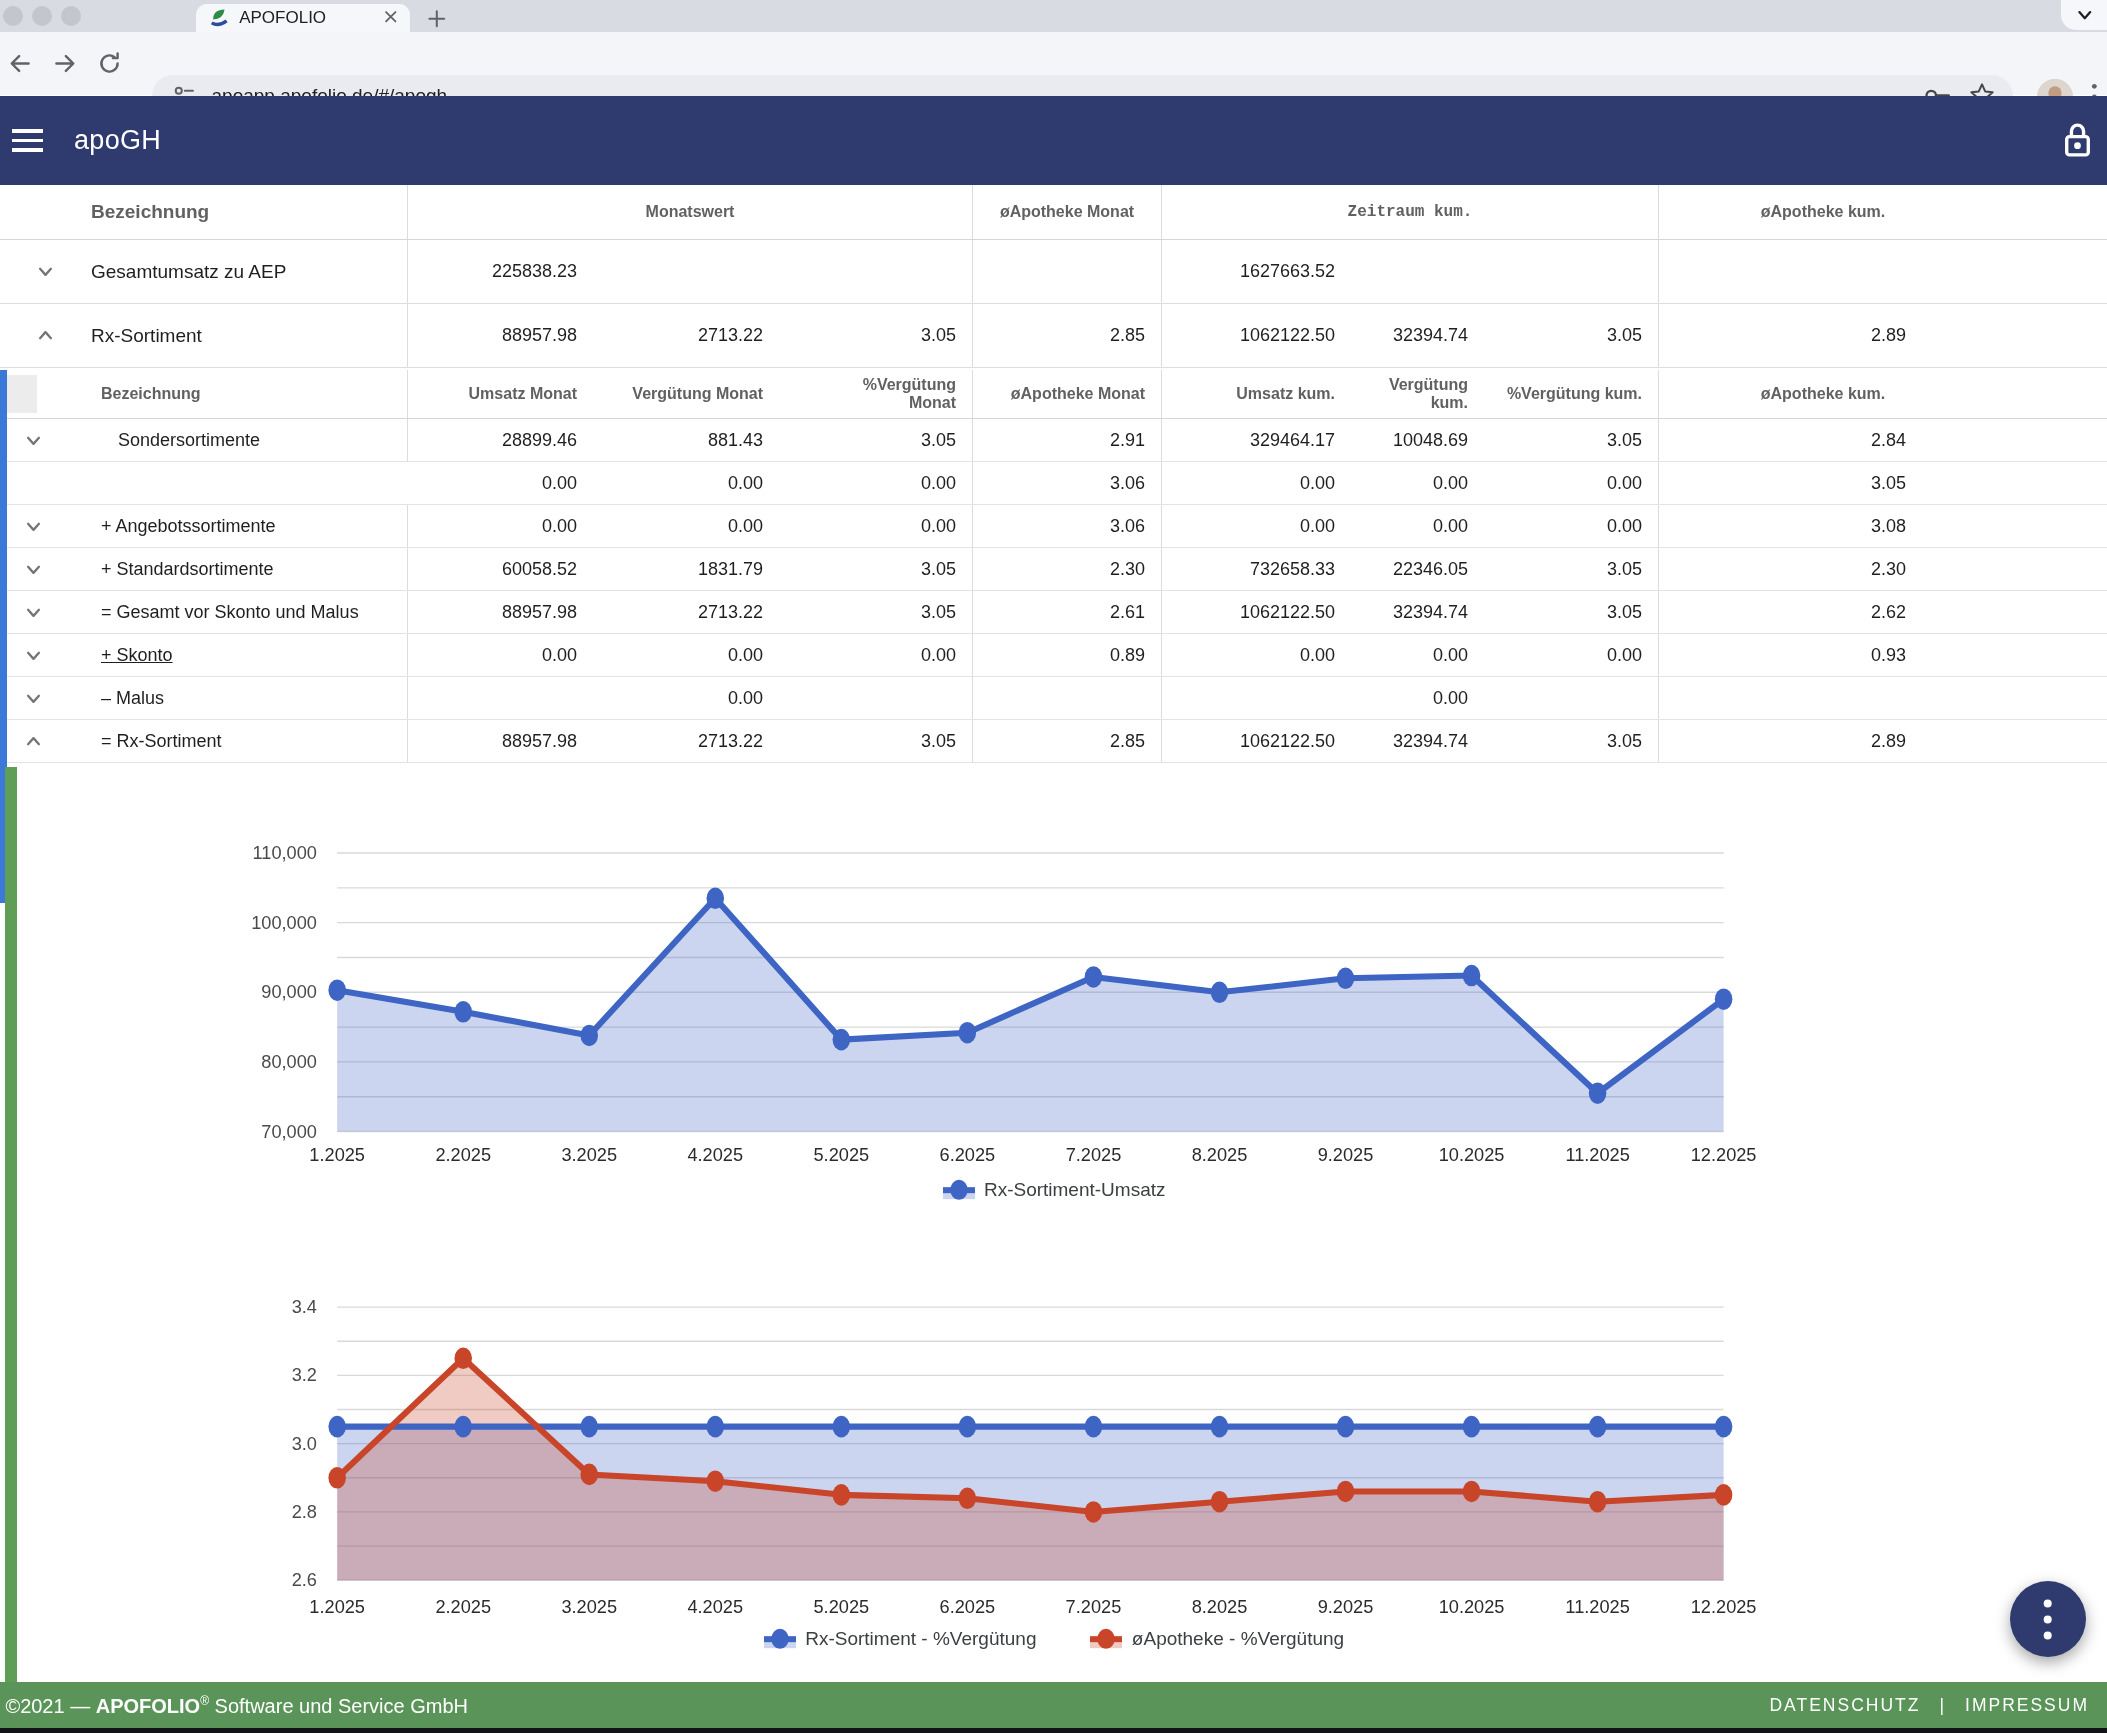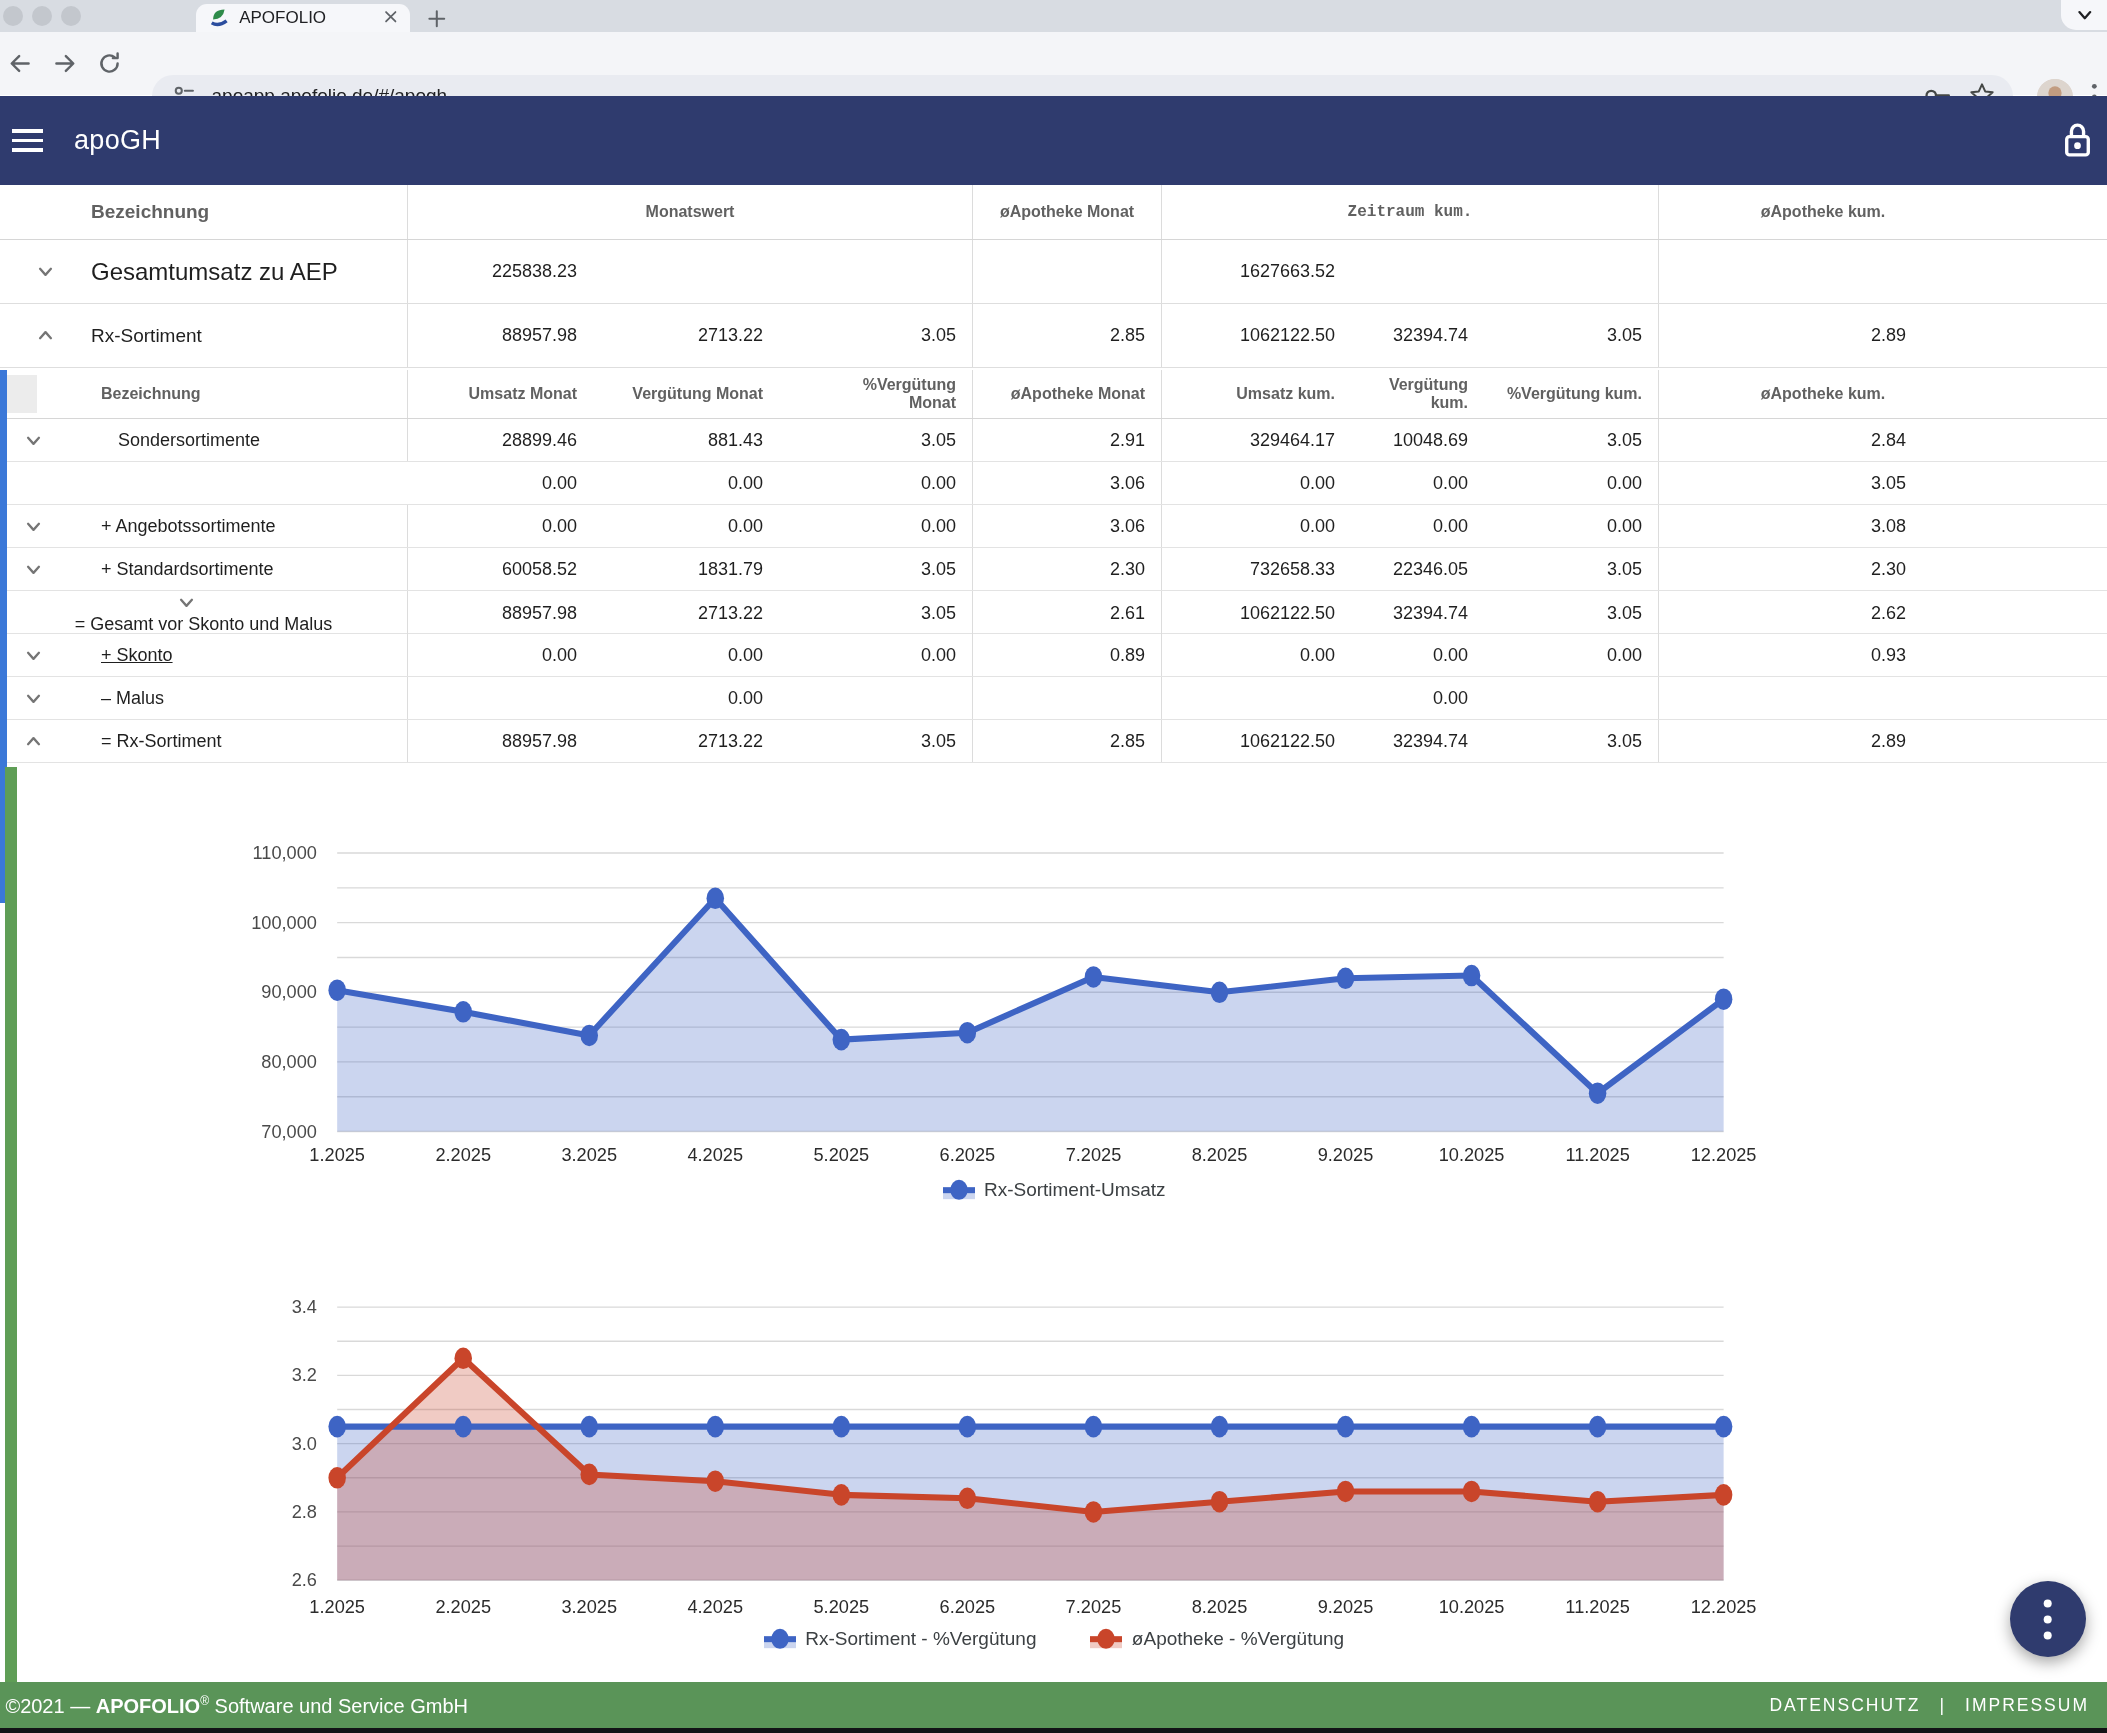--- a/index.html
+++ b/index.html
@@ -186,21 +186,21 @@
     <div class="cell hcell hc-kum" style="grid-column:9;">øApotheke kum.</div>
   </div>
 
   <div class="trow drow">
     <div class="cell b-r" style="grid-column:1;">
       <div style="width:91px;display:flex;justify-content:center;">
         <svg width="23" height="23" viewBox="0 0 34 34">
             <polyline points="9,13 17,22 25,13" stroke="#757575" stroke-width="3.4" fill="none" stroke-linecap="round" stroke-linejoin="round"></polyline>
           </svg>
       </div>
-      <span style="font-size:24px;">Gesamtumsatz zu AEP</span>
+      <span style="font-size:19px;">Gesamtumsatz zu AEP</span>
     </div>
     <div class="cell c-num c-num2" style="grid-column:2;">225838.23</div>
     <div class="cell c-num" style="grid-column:3;"></div>
     <div class="cell c-num b-r" style="grid-column:4;"></div>
     <div class="cell c-num b-r" style="grid-column:5;"></div>
     <div class="cell c-num" style="grid-column:6;">1627663.52</div>
     <div class="cell c-num" style="grid-column:7;"></div>
     <div class="cell c-num b-r" style="grid-column:8;"></div>
     <div class="cell c-apokum" style="grid-column:9;"></div>
   </div>
@@ -298,21 +298,21 @@
         <div class="cell c-num c-num2" style="grid-column: 2;">60058.52</div>
         <div class="cell c-num" style="grid-column: 3;">1831.79</div>
         <div class="cell c-num b-r" style="grid-column: 4;">3.05</div>
         <div class="cell c-num b-r" style="grid-column: 5;">2.30</div>
         <div class="cell c-num" style="grid-column: 6;">732658.33</div>
         <div class="cell c-num" style="grid-column: 7;">22346.05</div>
         <div class="cell c-num b-r" style="grid-column: 8;">3.05</div>
         <div class="cell c-apokum" style="grid-column: 9;">2.30</div>
       </div>
       <div class="trow srow">
-        <div class="cell b-r" style="grid-column: 1; flex-direction: column;">
+        <div class="cell b-r" style="grid-column: 1;">
           <div style="width:101px;display:flex;justify-content:center;padding-right:34px;">
             <svg width="23" height="23" viewBox="0 0 34 34">
               <polyline points="9,13 17,22 25,13" stroke="#757575" stroke-width="3.4" fill="none" stroke-linecap="round" stroke-linejoin="round"></polyline>
             </svg>
           </div>
           <span class="s-name">= Gesamt vor Skonto und Malus</span>
         </div>
         <div class="cell c-num c-num2" style="grid-column: 2;">88957.98</div>
         <div class="cell c-num" style="grid-column: 3;">2713.22</div>
         <div class="cell c-num b-r" style="grid-column: 4;">3.05</div>

